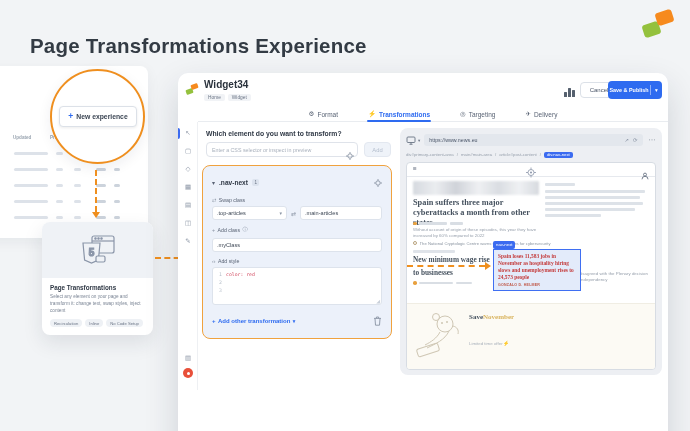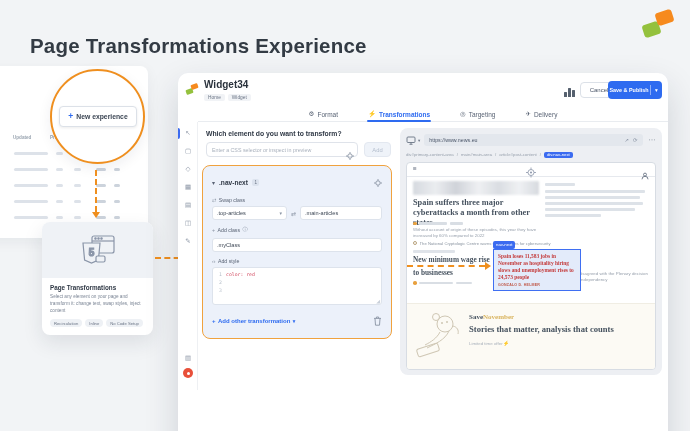--- a/index.html
+++ b/index.html
@@ -510,21 +510,20 @@
               <circle cx="32" cy="12" r="1" fill="#cfc7b4" stroke="none"></circle>
               <path d="M34 21 C30 30 20 34 12 38"></path>
               <path d="M25 22 C22 28 16 32 10 35"></path>
               <rect x="2" y="36" width="22" height="8" rx="2" transform="rotate(-18 13 40)"></rect>
               <path d="M38 16 c4 1 6 4 5 8"></path>
             </svg>
           </span>
           <div class="pb-brand serif">
             <span>Save</span><span class="gold">November</span>
           </div>
-          <div class="pb-head serif">Stories that matter, analysis that counts</div>
           <div class="pb-sub">
             <span>Limited time offer</span>
             <span class="z">⚡</span>
           </div>
         </div>
       </div>
     </div>
 
   </div>
 </div>

